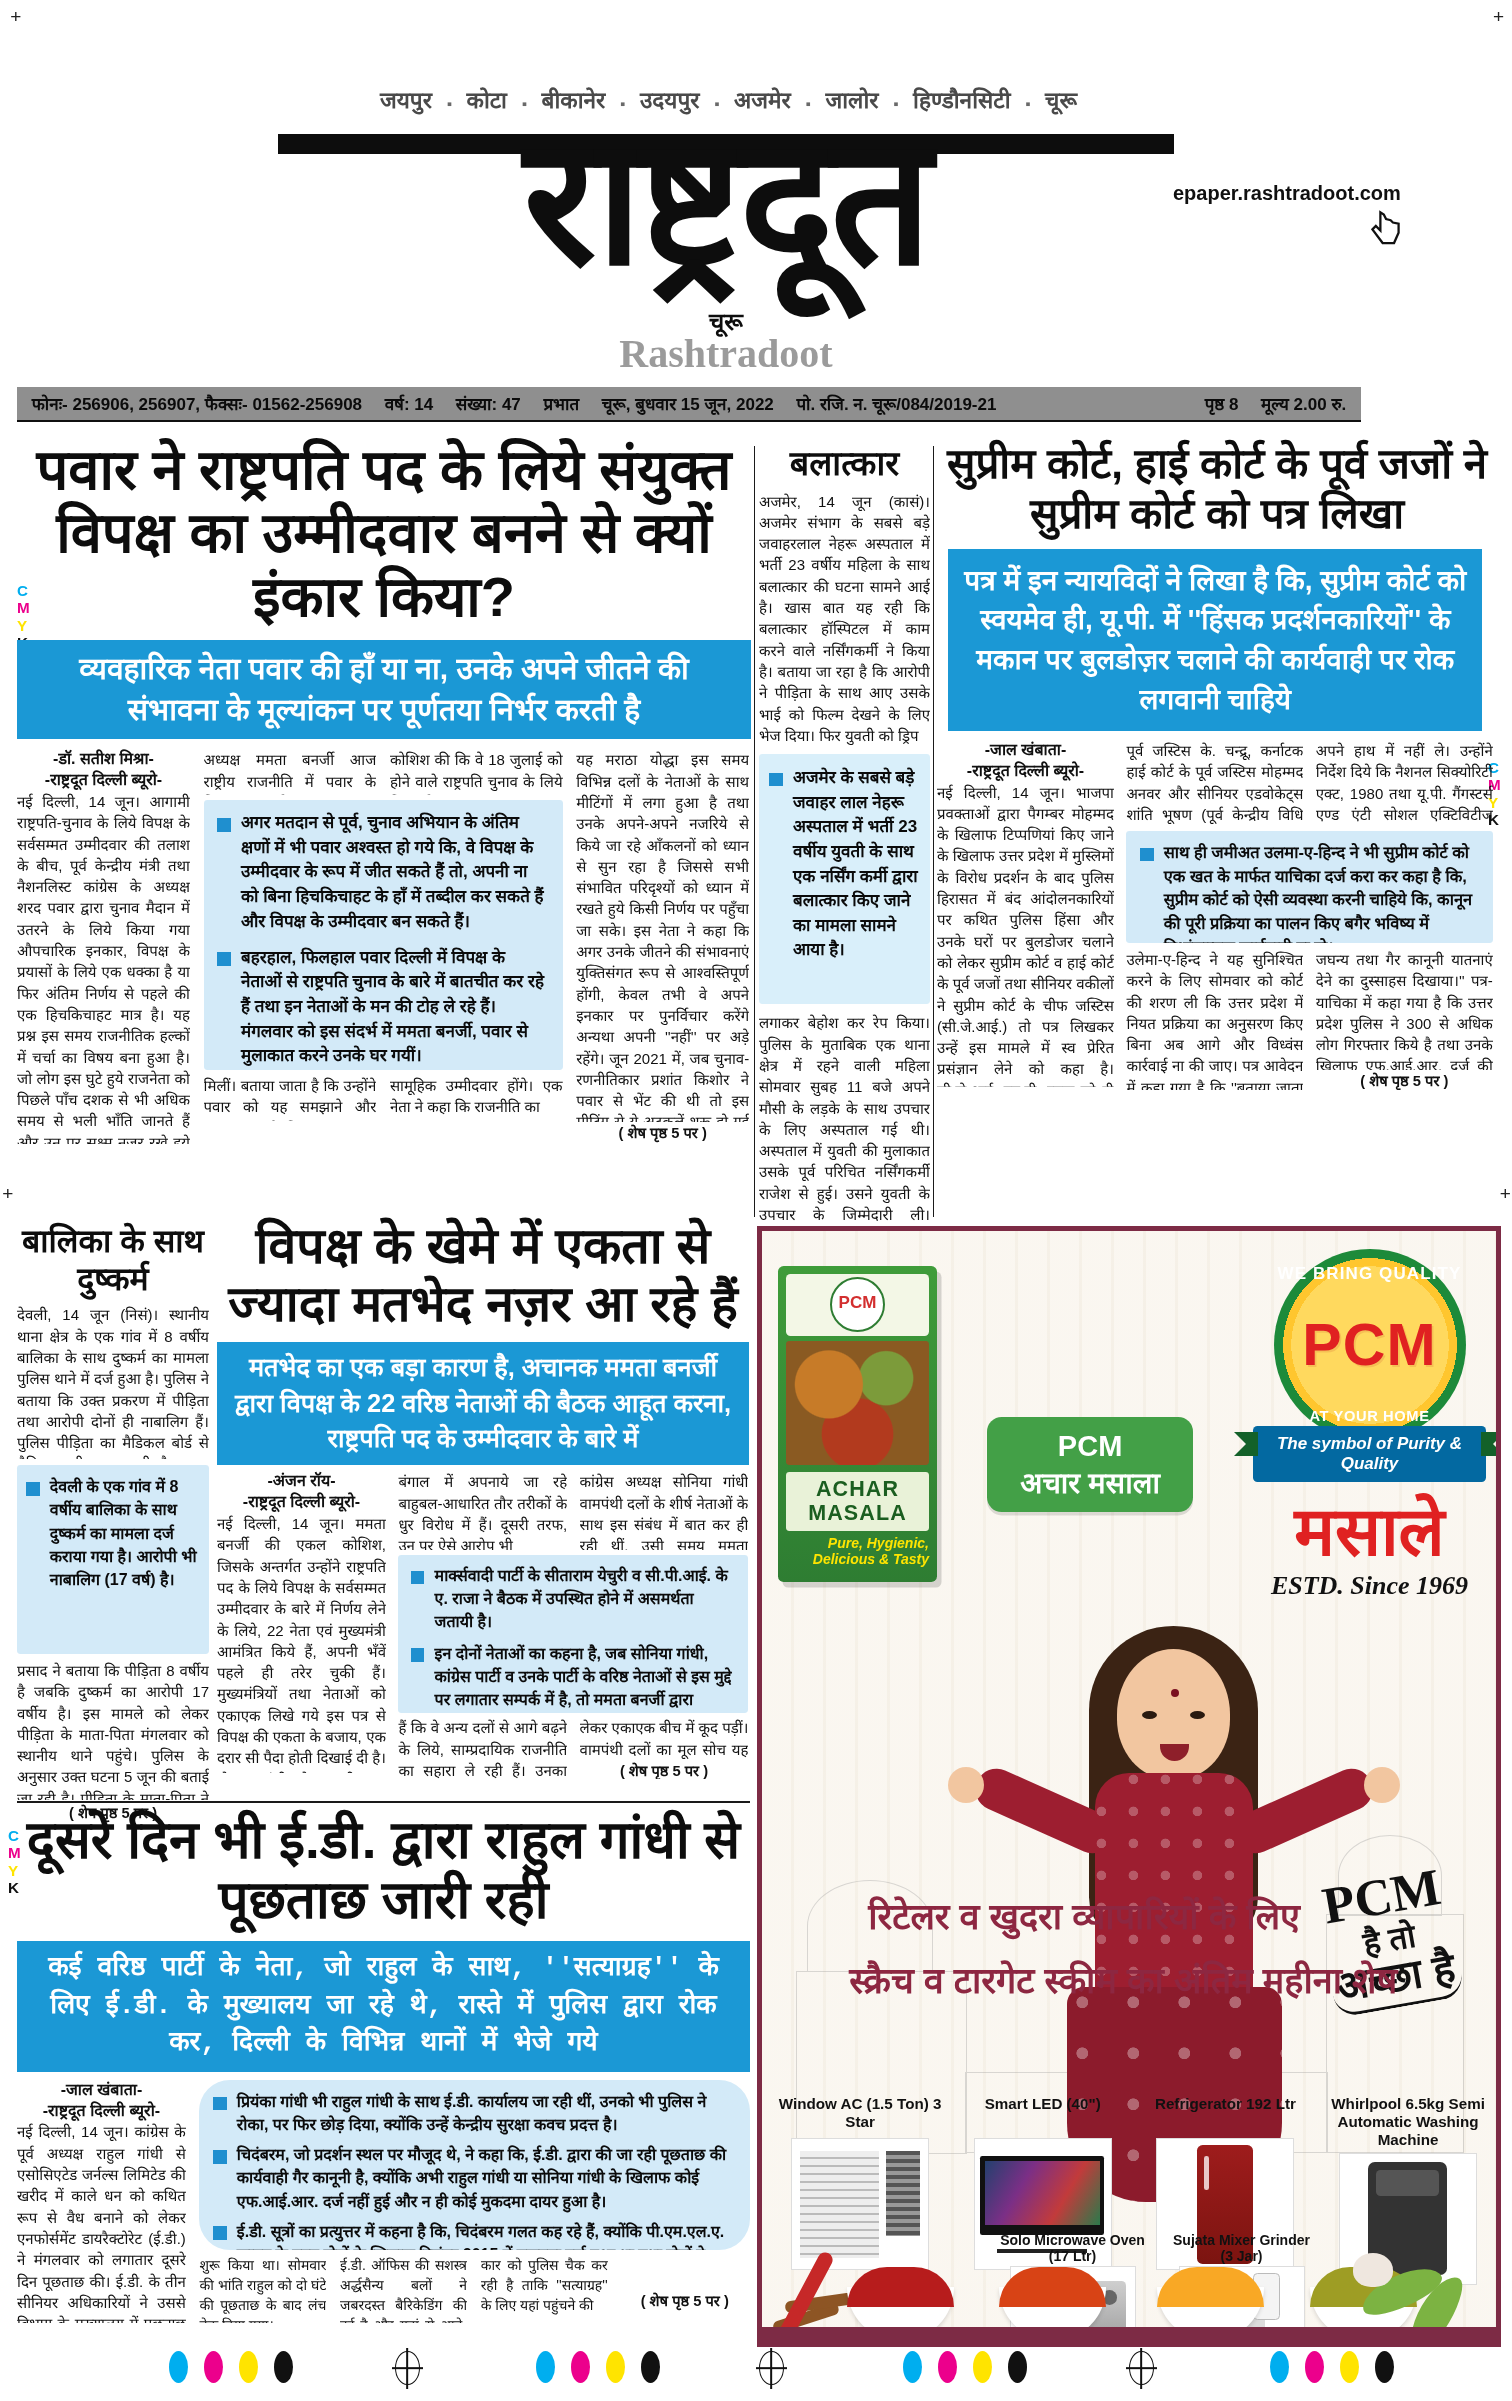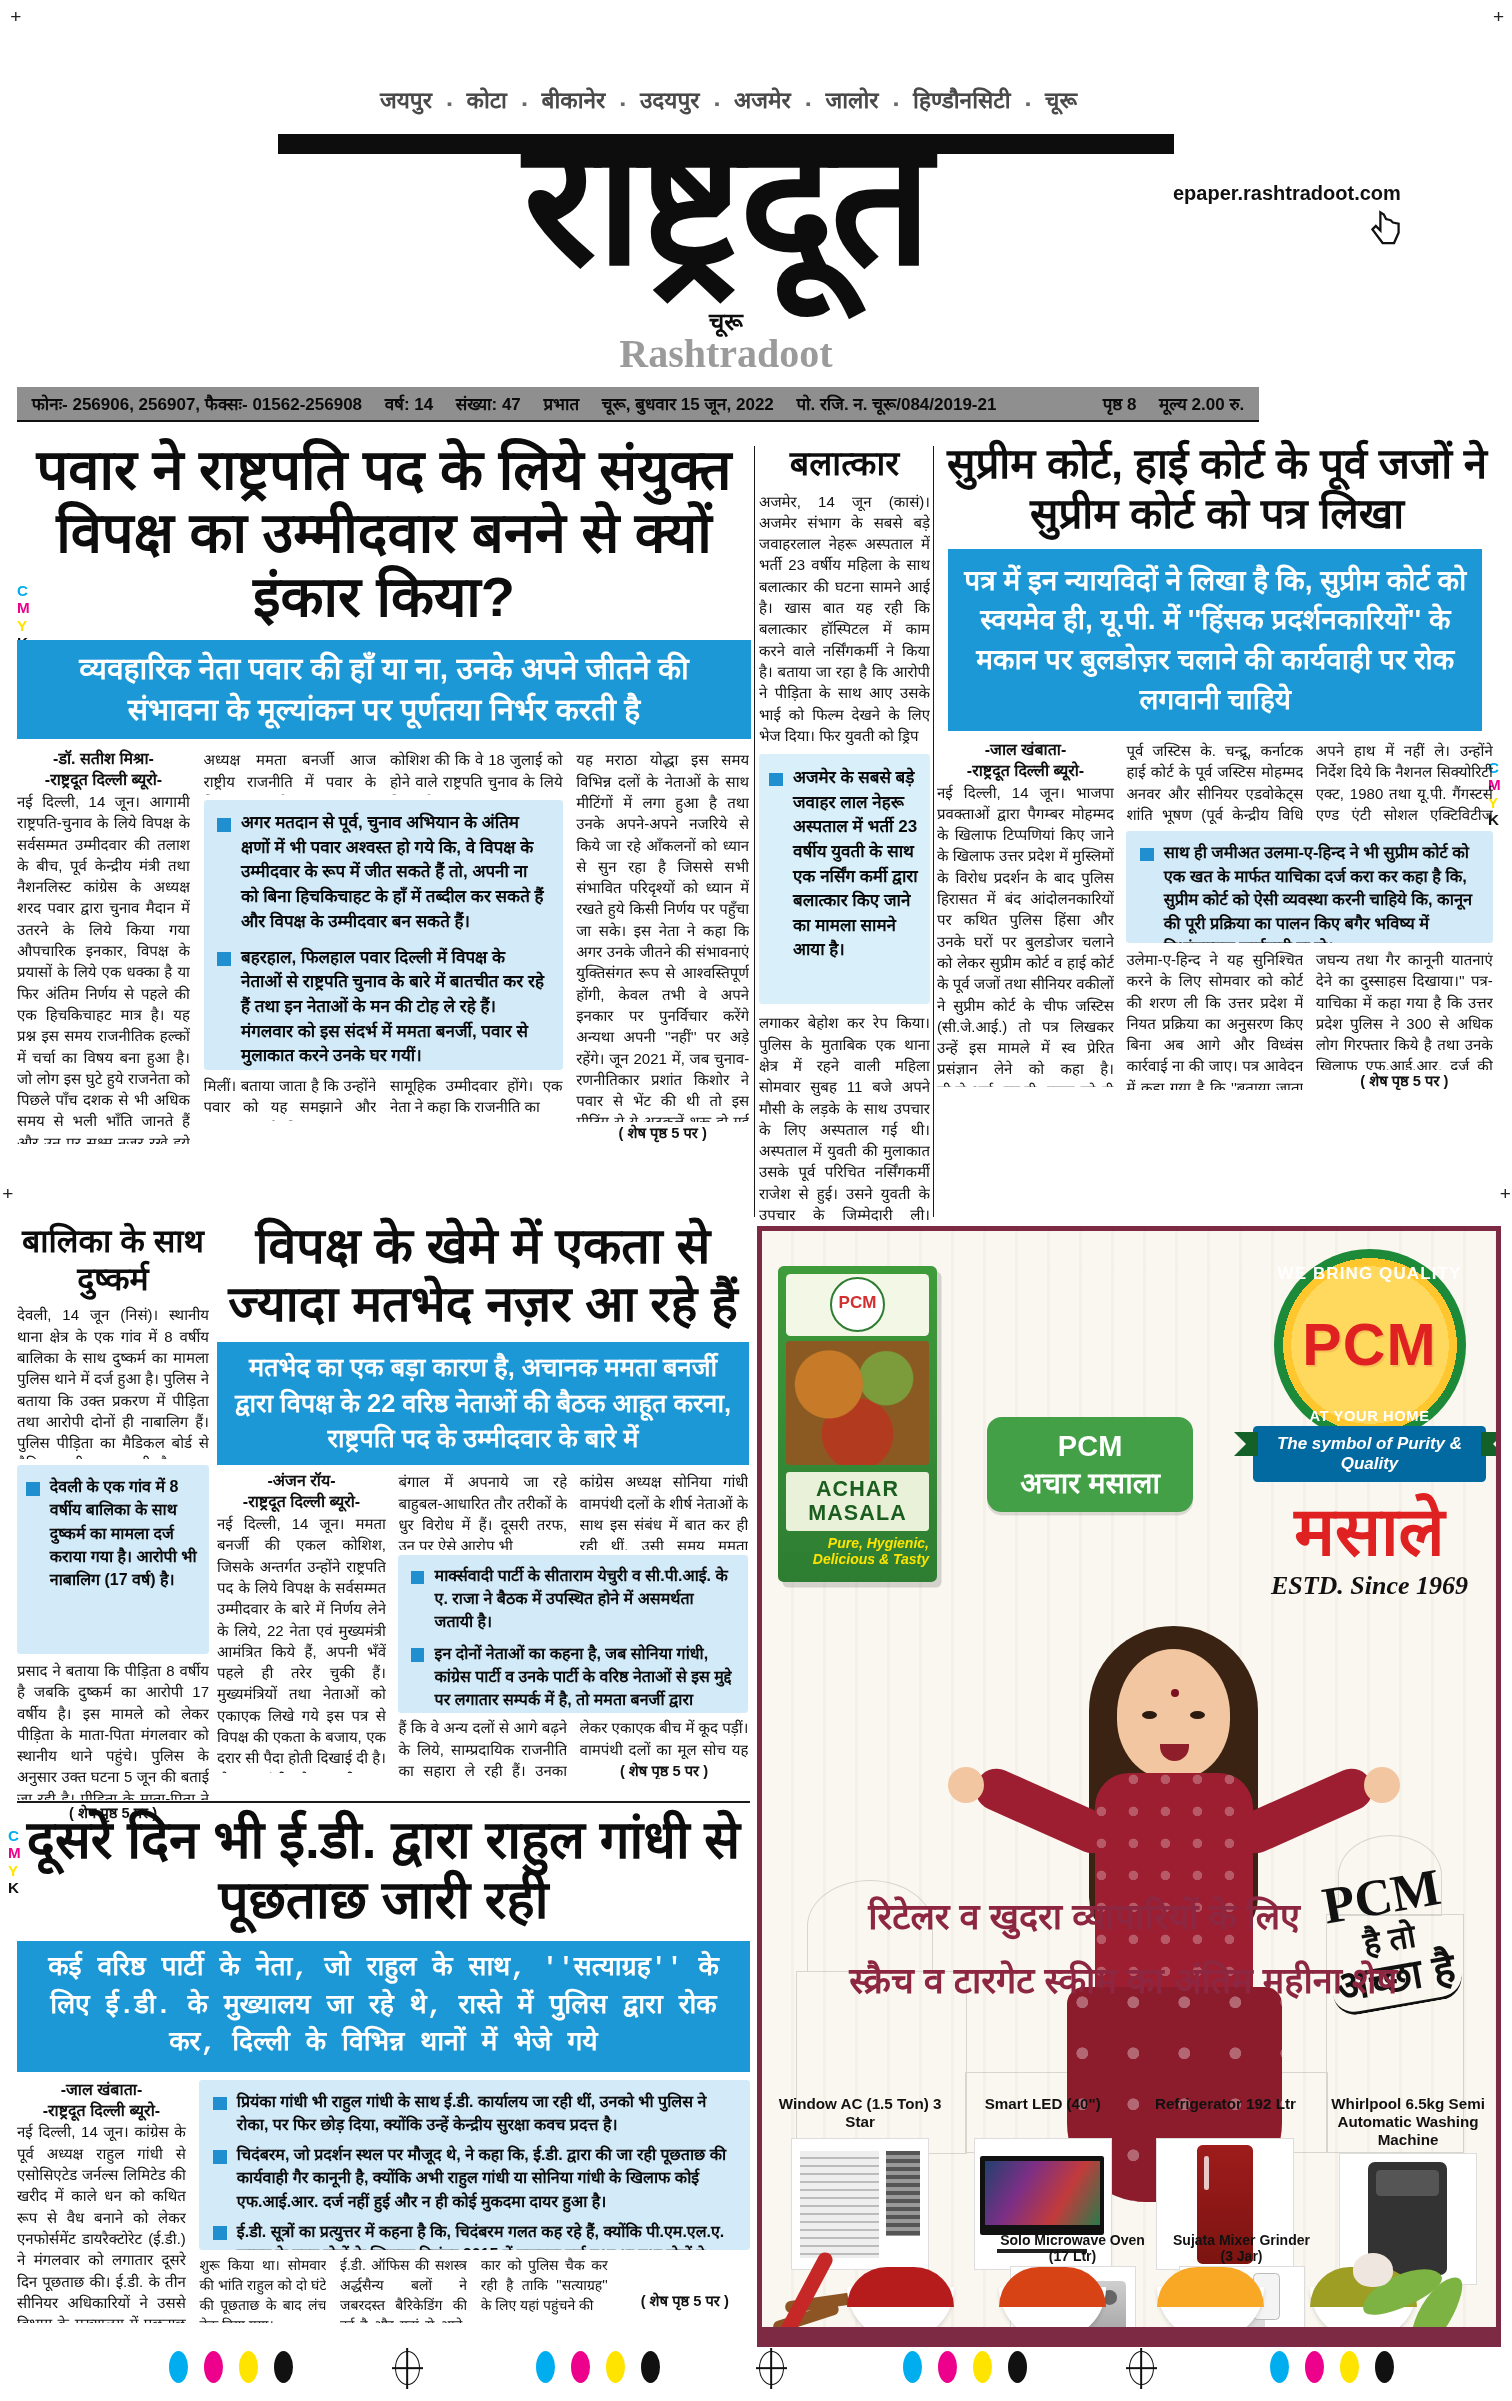--- a/index.html
+++ b/index.html
@@ -24,21 +24,21 @@
           font-size:22.6px;font-weight:800;color:#4a4a4a;}
   .cities .sep{color:#6a6a6a;font-size:14.7px;align-self:flex-end;padding-bottom:3.4px;}
   .shiro-bar{position:absolute;left:278px;top:134px;width:896px;height:20.3px;background:#0d0d0d;}
   .masthead-title{position:absolute;left:278px;top:111px;width:896px;text-align:center;
                   font-size:178px;line-height:1.02;font-weight:900;color:#0d0d0d;letter-spacing:-3.4px;}
   .epaper{position:absolute;left:1173px;top:182px;font-size:20px;font-weight:800;color:#101010;}
   .hand-cursor{position:absolute;left:1369px;top:210px;}
   .mast-city{position:absolute;left:278px;top:304px;width:896px;text-align:center;font-size:24px;font-weight:800;color:#0d0d0d;}
   .mast-latin{position:absolute;left:278px;top:330px;width:896px;text-align:center;
               font-family:"Liberation Serif","DejaVu Serif",serif;font-size:40px;font-weight:700;color:#9b9b9b;}
-  .infobar{position:absolute;left:17px;top:387px;width:1242px;height:35px;background:#8f8f8f;
+  .infobar{position:absolute;left:17px;top:387px;width:1344px;height:35px;background:#8f8f8f;
            border-bottom:2.3px solid #101010;display:flex;align-items:center;gap:22.6px;
            padding:0 14.7px;box-sizing:border-box;font-size:17px;font-weight:800;color:#0b0b0b;white-space:nowrap;}
   .infobar .grow{flex:1;}
   
   .headline{font-weight:800;color:#0d0d0d;text-align:center;}
   .bluebar{background:#1b98d5;color:#ffffff;font-weight:800;text-align:center;}
   .byline{font-weight:800;text-align:center;font-size:16px;line-height:1.3;}
   .body{font-size:15px;line-height:1.42;text-align:justify;}
   .cols{display:flex;}
   .col{overflow:hidden;}
@@ -96,21 +96,21 @@
   .vipaksh .mid .frag .col{width:169px;height:79px;}
   .vipaksh .lightbox{margin:4.5px 0;padding:9px 12.4px;overflow:hidden;}
   .vipaksh .lightbox .bullet-text{font-size:16px;}
   
   .ed{position:absolute;left:17px;top:1810px;width:733px;height:536px;}
   .ed .headline{font-size:53px;line-height:1.14;}
   .ed .bluebar{margin-top:10.2px;font-size:26.5px;line-height:1.42;padding:9px 25px;font-family:Liberation Mono, monospace;}
   .ed .lower{display:flex;gap:13.6px;margin-top:8px;height:243px;}
   .ed .colA{width:169px;}
   .ed .right{width:551px;display:flex;flex-direction:column;}
-  .ed .lightbox{padding:10.2px 13.6px;overflow:hidden;}
+  .ed .lightbox{padding:10.2px 13.6px;overflow:hidden;border-radius:31px;}
   .ed .lightbox .bullet-text{font-size:16px;}
   .ed .frag{display:flex;gap:13.6px;margin-top:5.6px;}
   .ed .frag .col{width:127px;height:67px;font-size:14px;}
   
   .ad{position:absolute;left:757px;top:1226px;width:744px;height:1121px;background:#fbf8f3;
       border:5.6px solid #7d2b45;box-sizing:border-box;overflow:hidden;}
   .ad .wood{position:absolute;inset:0;background:repeating-linear-gradient(90deg,#faf6ef 0 29px,#f3ede2 29px 32px);opacity:.7;}
   .achar-box{position:absolute;left:16px;top:35px;width:159px;height:316px;background:linear-gradient(#3f9c3a,#2e7d32);
              border-radius:5.6px;box-shadow:4.5px 5.6px 0 rgba(0,0,0,.15);padding:8px;box-sizing:border-box;}
   .achar-top{background:#f3f7e6;border-radius:4.5px;text-align:center;padding:3.4px 2.3px;}

